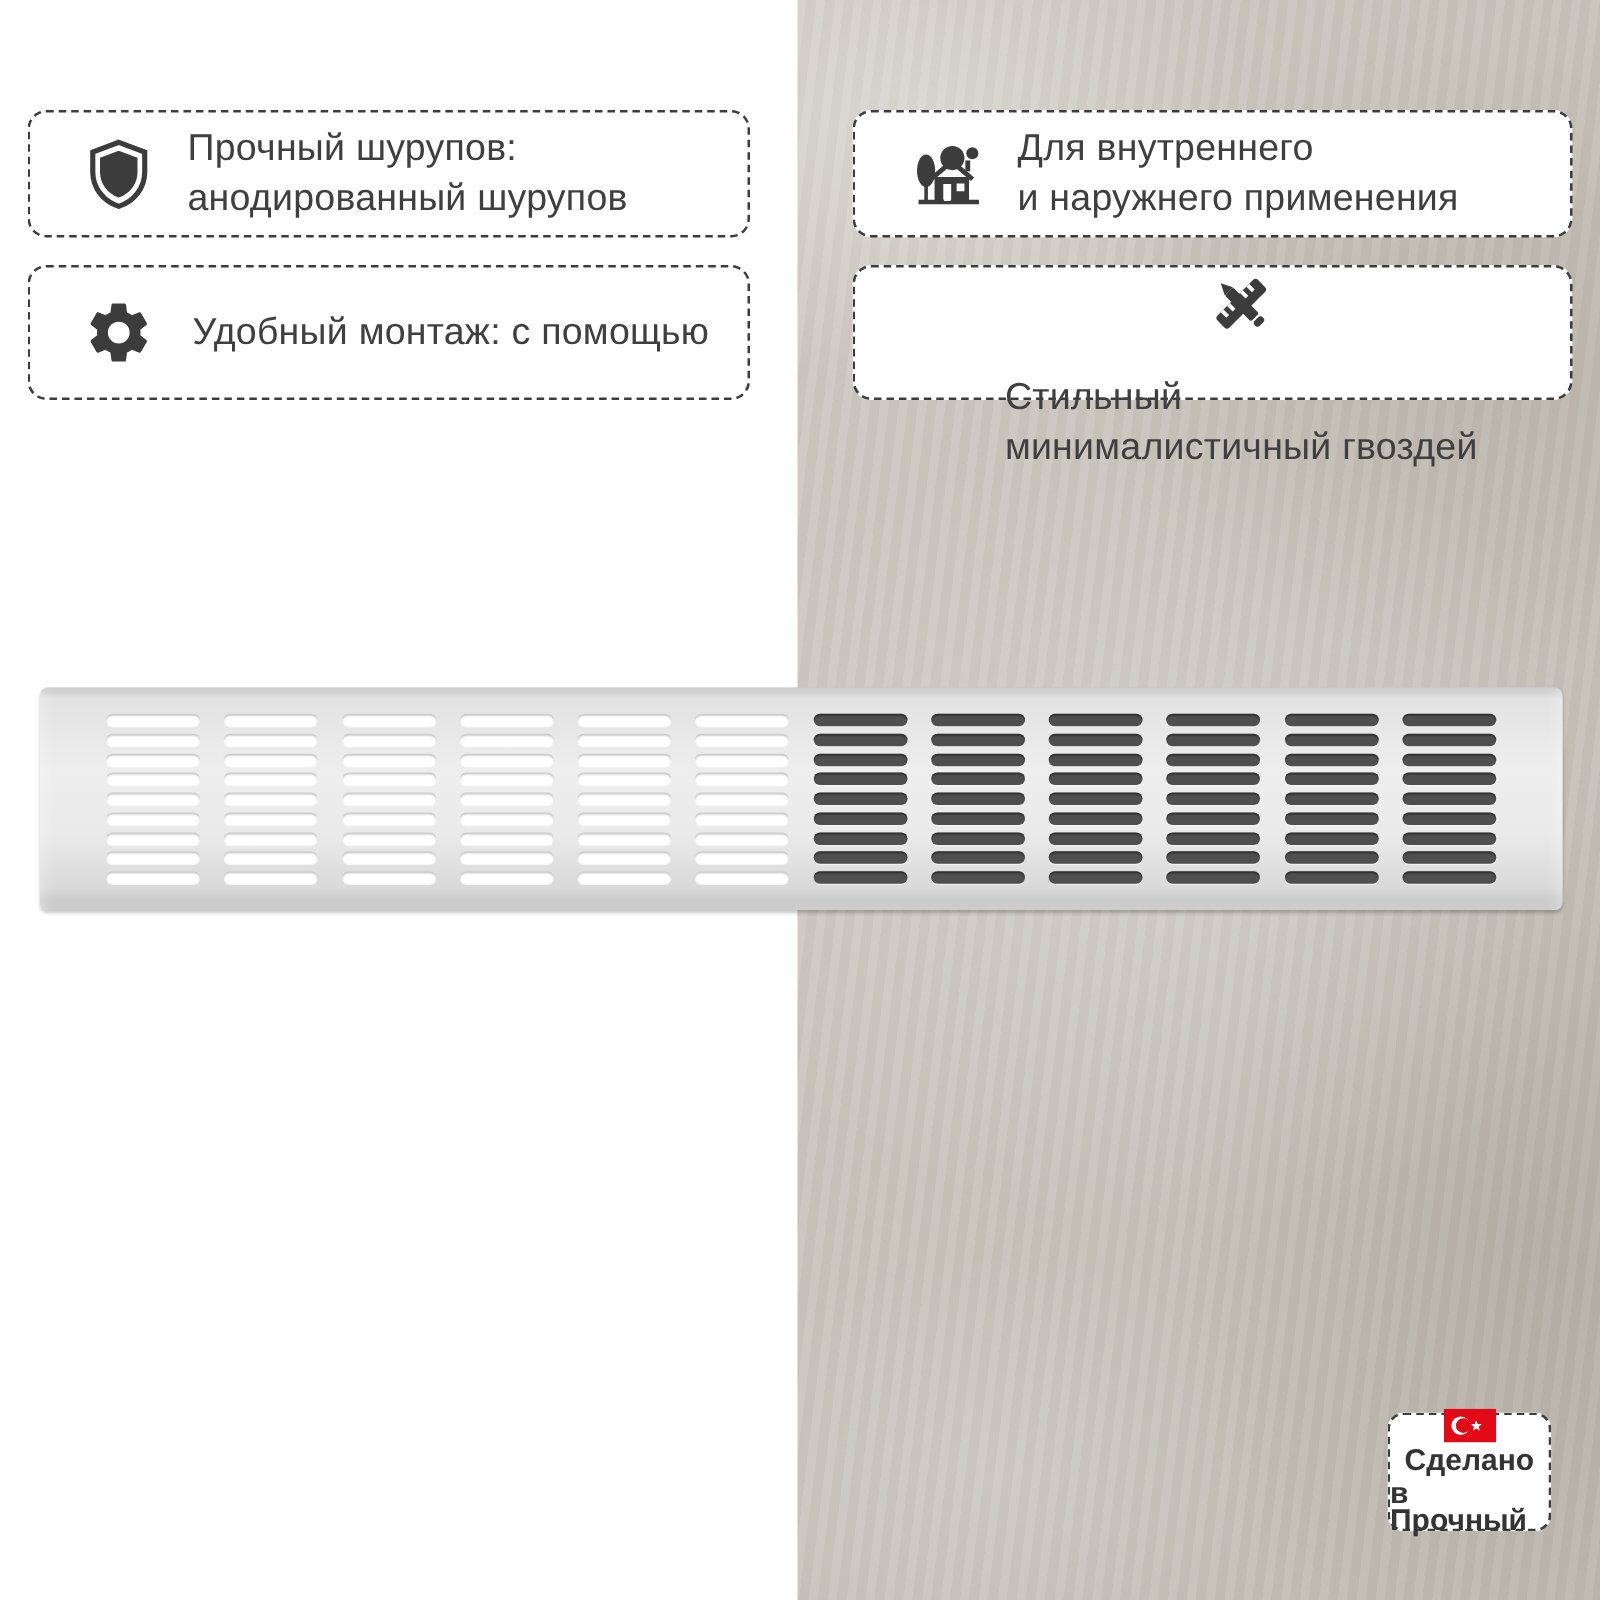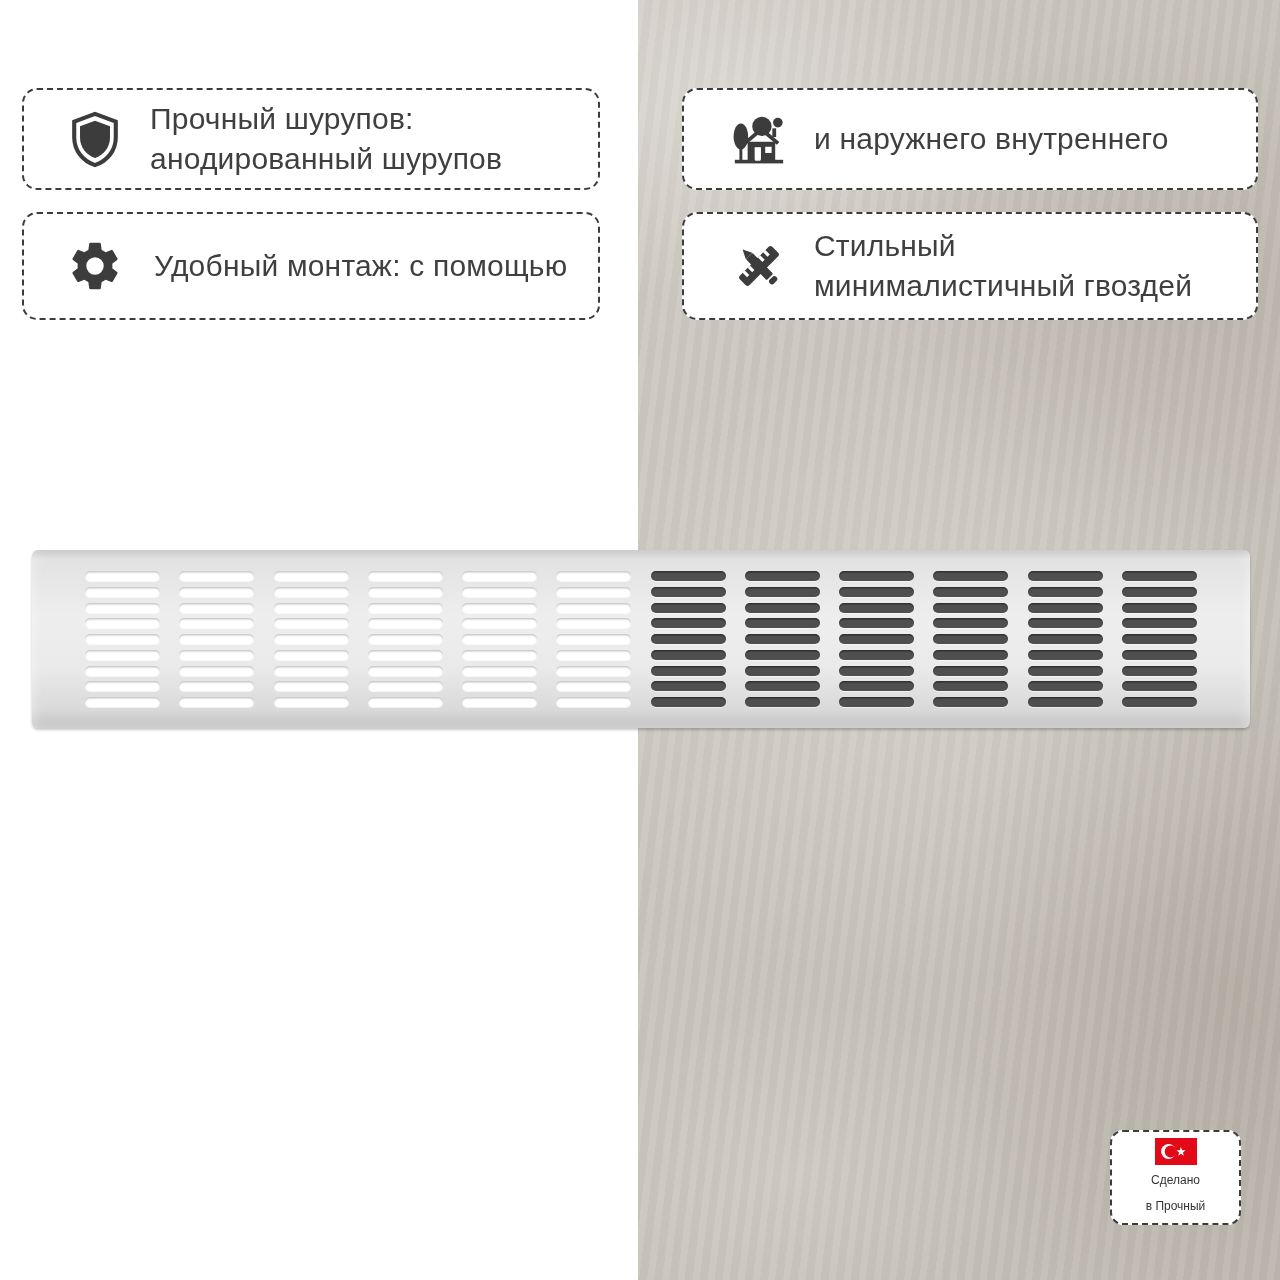--- a/index.html
+++ b/index.html
@@ -23,21 +23,21 @@
   }
   
   .feature{
     position:absolute;background:#ffffff;
     border:2px dashed #3c3c3c;border-radius:15px;
     display:flex;align-items:center;box-sizing:border-box;
   }
   .feature.pos-1{left:22px;top:88px;width:578px;height:102px;padding-left:42px;gap:26px;}
   .feature.pos-2{left:22px;top:212px;width:578px;height:108px;padding-left:42px;gap:30px;}
   .feature.pos-3{left:682px;top:88px;width:576px;height:102px;padding-left:46px;gap:26px;}
-  .feature.pos-4{left:682px;top:212px;width:576px;height:108px;padding-left:46px;gap:26px;}
+  .feature.pos-4{left:682px;top:212px;width:576px;height:108px;padding-left:46px;gap:26px;flex-direction:column;}
   .feature .icon{flex:0 0 58px;width:58px;height:58px;}
   .feature .icon svg{width:58px;height:58px;display:block;}
   .feature .txt{color:#3f3f3f;font-size:30px;line-height:40px;letter-spacing:.2px;}
   
   .grille{
     position:absolute;left:32px;top:550px;width:1218px;height:178px;
     border-radius:6px;
     background:linear-gradient(180deg,#bcbcbc 0%,#e2e2e2 5%,#eeeeee 38%,#eaeaea 66%,#d9d9d9 90%,#bdbdbd 100%);
     box-shadow:0 2px 3px rgba(0,0,0,.22), inset 0 0 14px rgba(255,255,255,.5);
   }
@@ -50,21 +50,21 @@
   .vent-slot.light{box-shadow:inset 0 1.5px 1.5px rgba(0,0,0,.22), 0 1px 0 rgba(255,255,255,.7);}
   .vent-slot.dark{box-shadow:inset 0 1.5px 1px rgba(0,0,0,.38), 0 1px 0 rgba(255,255,255,.55);}
   
   .badge{
     position:absolute;left:1110px;top:1130px;width:131px;height:95px;
     background:#ffffff;border:2px dashed #3c3c3c;border-radius:13px;
     box-sizing:border-box;display:flex;flex-direction:column;align-items:center;
     justify-content:center;gap:4px;
   }
   .badge .flag{width:42px;height:27px;display:block;}
-  .badge .line{font-size:12px;line-height:22px;font-weight:normal;color:#343434;}
+  .badge .line{font-size:24px;line-height:22px;font-weight:bold;color:#343434;}
 </style>
 </head>
 <body>
 
 <div class="concrete"></div>
 
 <div class="feature pos-1">
   <span class="icon">
     <svg viewBox="0 0 24 24">
       <path d="M12 1.6l8.6 3.2v6.6c0 5.2-3.4 9.7-8.6 11.4-5.2-1.7-8.6-6.2-8.6-11.4V4.8z" fill="none" stroke="#3c3c3c" stroke-width="1.7"></path>
@@ -99,21 +99,22 @@
         <path d="M5.6 13.2L13 6.9l7.4 6.3-1 1.2-6.4-5.4-6.4 5.4z"></path>
         <rect x="17.5" y="7.6" width="1.6" height="3.6"></rect>
         <path d="M7.3 13.1h11.4V21H7.3z M10.2 15.4h2.6V21h-2.6z M14.6 15.2h2.6v2.6h-2.6z" fill-rule="evenodd"></path>
         <rect x="2" y="20.6" width="20" height="1.5"></rect>
       </g>
       <rect x="10.4" y="15.6" width="2.2" height="5.4" fill="#fff"></rect>
       <rect x="14.8" y="15.4" width="2.2" height="2.2" fill="#fff"></rect>
     </svg>
   </span>
   <span class="txt">
-    <div>и наружнего внутреннего</div>
+    <div>Для внутреннего</div>
+    <div>и наружнего применения</div>
   </span>
 </div>
 
 <div class="feature pos-4">
   <span class="icon">
     <svg viewBox="0 0 24 24">
       <g transform="rotate(-45 12 12)">
         <rect x="2.5" y="9.2" width="19" height="5.6" rx="1.2" fill="#3c3c3c"></rect>
         <g fill="#ffffff">
           <rect x="5.2" y="9.2" width="1.3" height="2.6"></rect>

